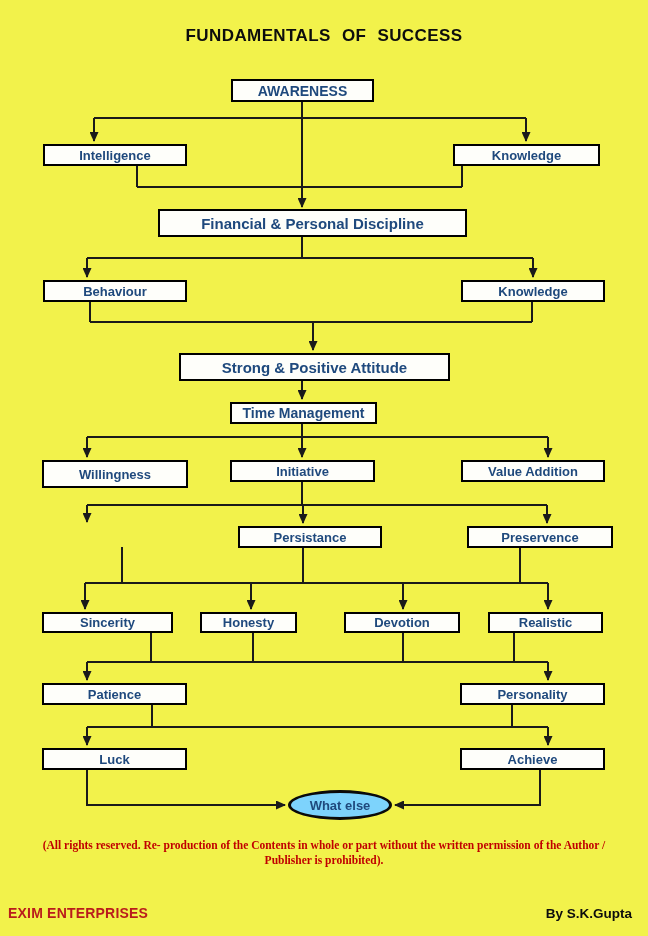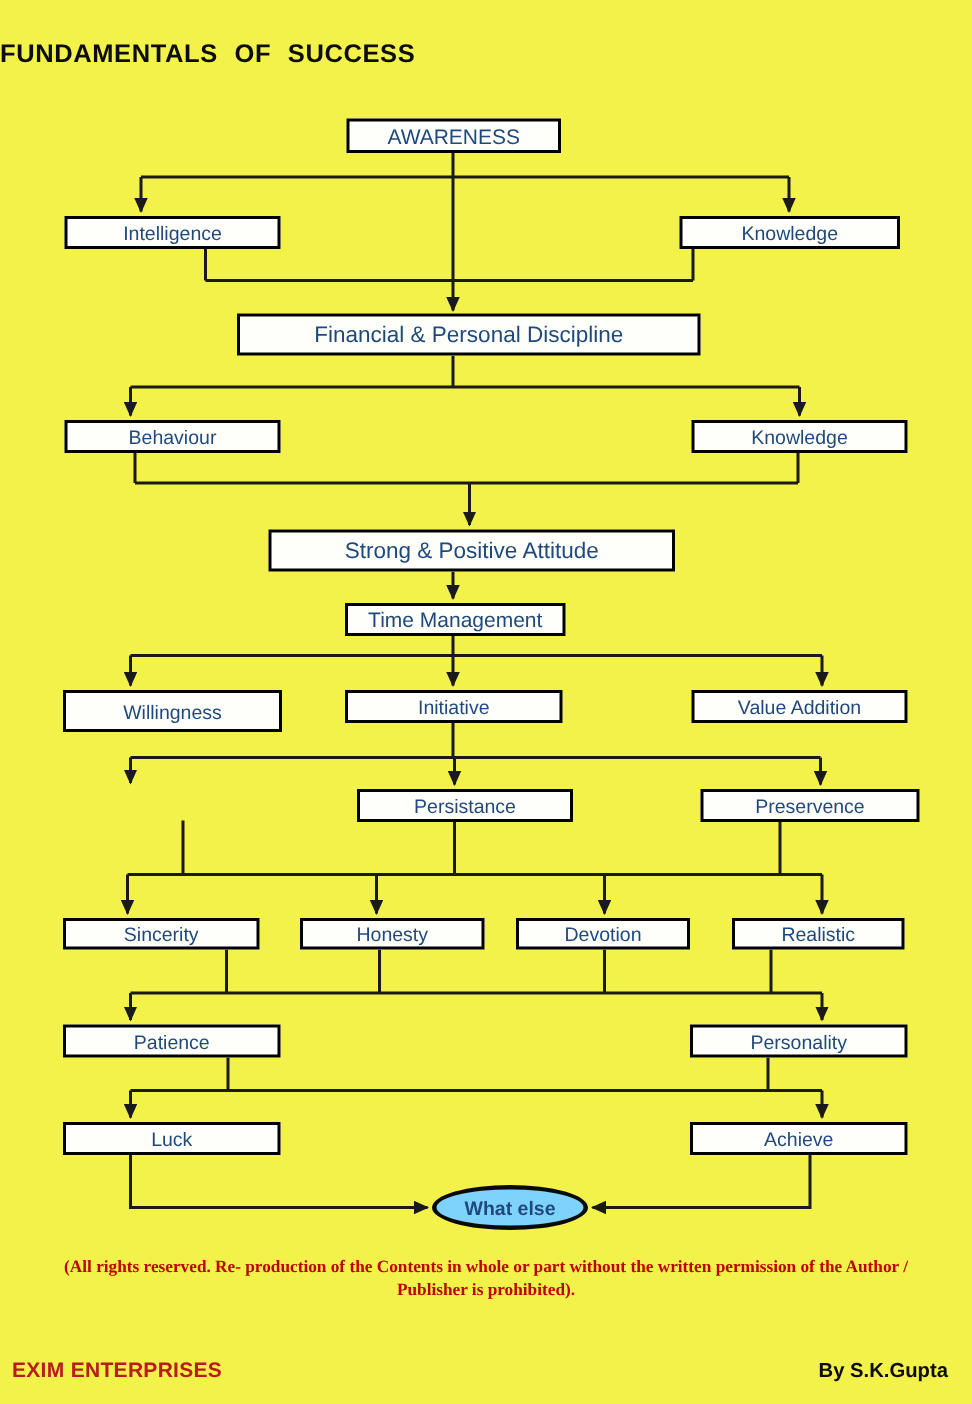--- a/index.html
+++ b/index.html
@@ -3,29 +3,29 @@
 <meta charset="utf-8">
 <style>
   html,body{margin:0;padding:0;}
   body{font-family:"Liberation Sans",sans-serif;}
   #page{
     position:relative;width:648px;height:936px;overflow:hidden;
     background:#F2F24B;
   }
   #connectors{position:absolute;left:0;top:0;z-index:1;}
   .title{
-    position:absolute;left:0;top:26px;width:648px;text-align:left;
+    position:absolute;left:0;top:26px;width:648px;text-align:center;
     font-size:17px;font-weight:bold;color:#0D0D0D;
     letter-spacing:.4px;word-spacing:6px;z-index:2;
   }
   .node{
     position:absolute;z-index:2;box-sizing:border-box;
     background:#FEFEFA;border:2px solid #000;
     display:flex;align-items:center;justify-content:center;
-    color:#1F497D;font-weight:normal;font-size:13px;line-height:1;
+    color:#1F497D;font-weight:bold;font-size:13px;line-height:1;
     white-space:nowrap;
   }
   .node.md{font-size:14px;}
   .node.lg{font-size:15px;}
   .terminal{
     position:absolute;z-index:2;box-sizing:border-box;
     background:#7dd3fc;border:3px solid #0a0a0a;border-radius:50%;
     display:flex;align-items:center;justify-content:center;
     color:#1F497D;font-weight:bold;font-size:13px;
   }
@@ -136,21 +136,21 @@
   <div class="node md" style="left:230px;top:402px;width:147px;height:22px">Time Management</div>
 
   <div class="node" style="left:42px;top:460px;width:146px;height:28px">Willingness</div>
   <div class="node" style="left:230px;top:460px;width:145px;height:22px">Initiative</div>
   <div class="node" style="left:461px;top:460px;width:144px;height:22px">Value Addition</div>
 
   <div class="node" style="left:238px;top:526px;width:144px;height:22px">Persistance</div>
   <div class="node" style="left:467px;top:526px;width:146px;height:22px">Preservence</div>
 
   <div class="node" style="left:42px;top:612px;width:131px;height:21px">Sincerity</div>
-  <div class="node" style="left:200px;top:612px;width:123px;height:21px">Honesty</div>
+  <div class="node" style="left:200px;top:612px;width:97px;height:21px">Honesty</div>
   <div class="node" style="left:344px;top:612px;width:116px;height:21px">Devotion</div>
   <div class="node" style="left:488px;top:612px;width:115px;height:21px">Realistic</div>
 
   <div class="node" style="left:42px;top:683px;width:145px;height:22px">Patience</div>
   <div class="node" style="left:460px;top:683px;width:145px;height:22px">Personality</div>
 
   <div class="node" style="left:42px;top:748px;width:145px;height:22px">Luck</div>
   <div class="node" style="left:460px;top:748px;width:145px;height:22px">Achieve</div>
 
   <div class="terminal" style="left:288px;top:790px;width:104px;height:30px">What else</div>

